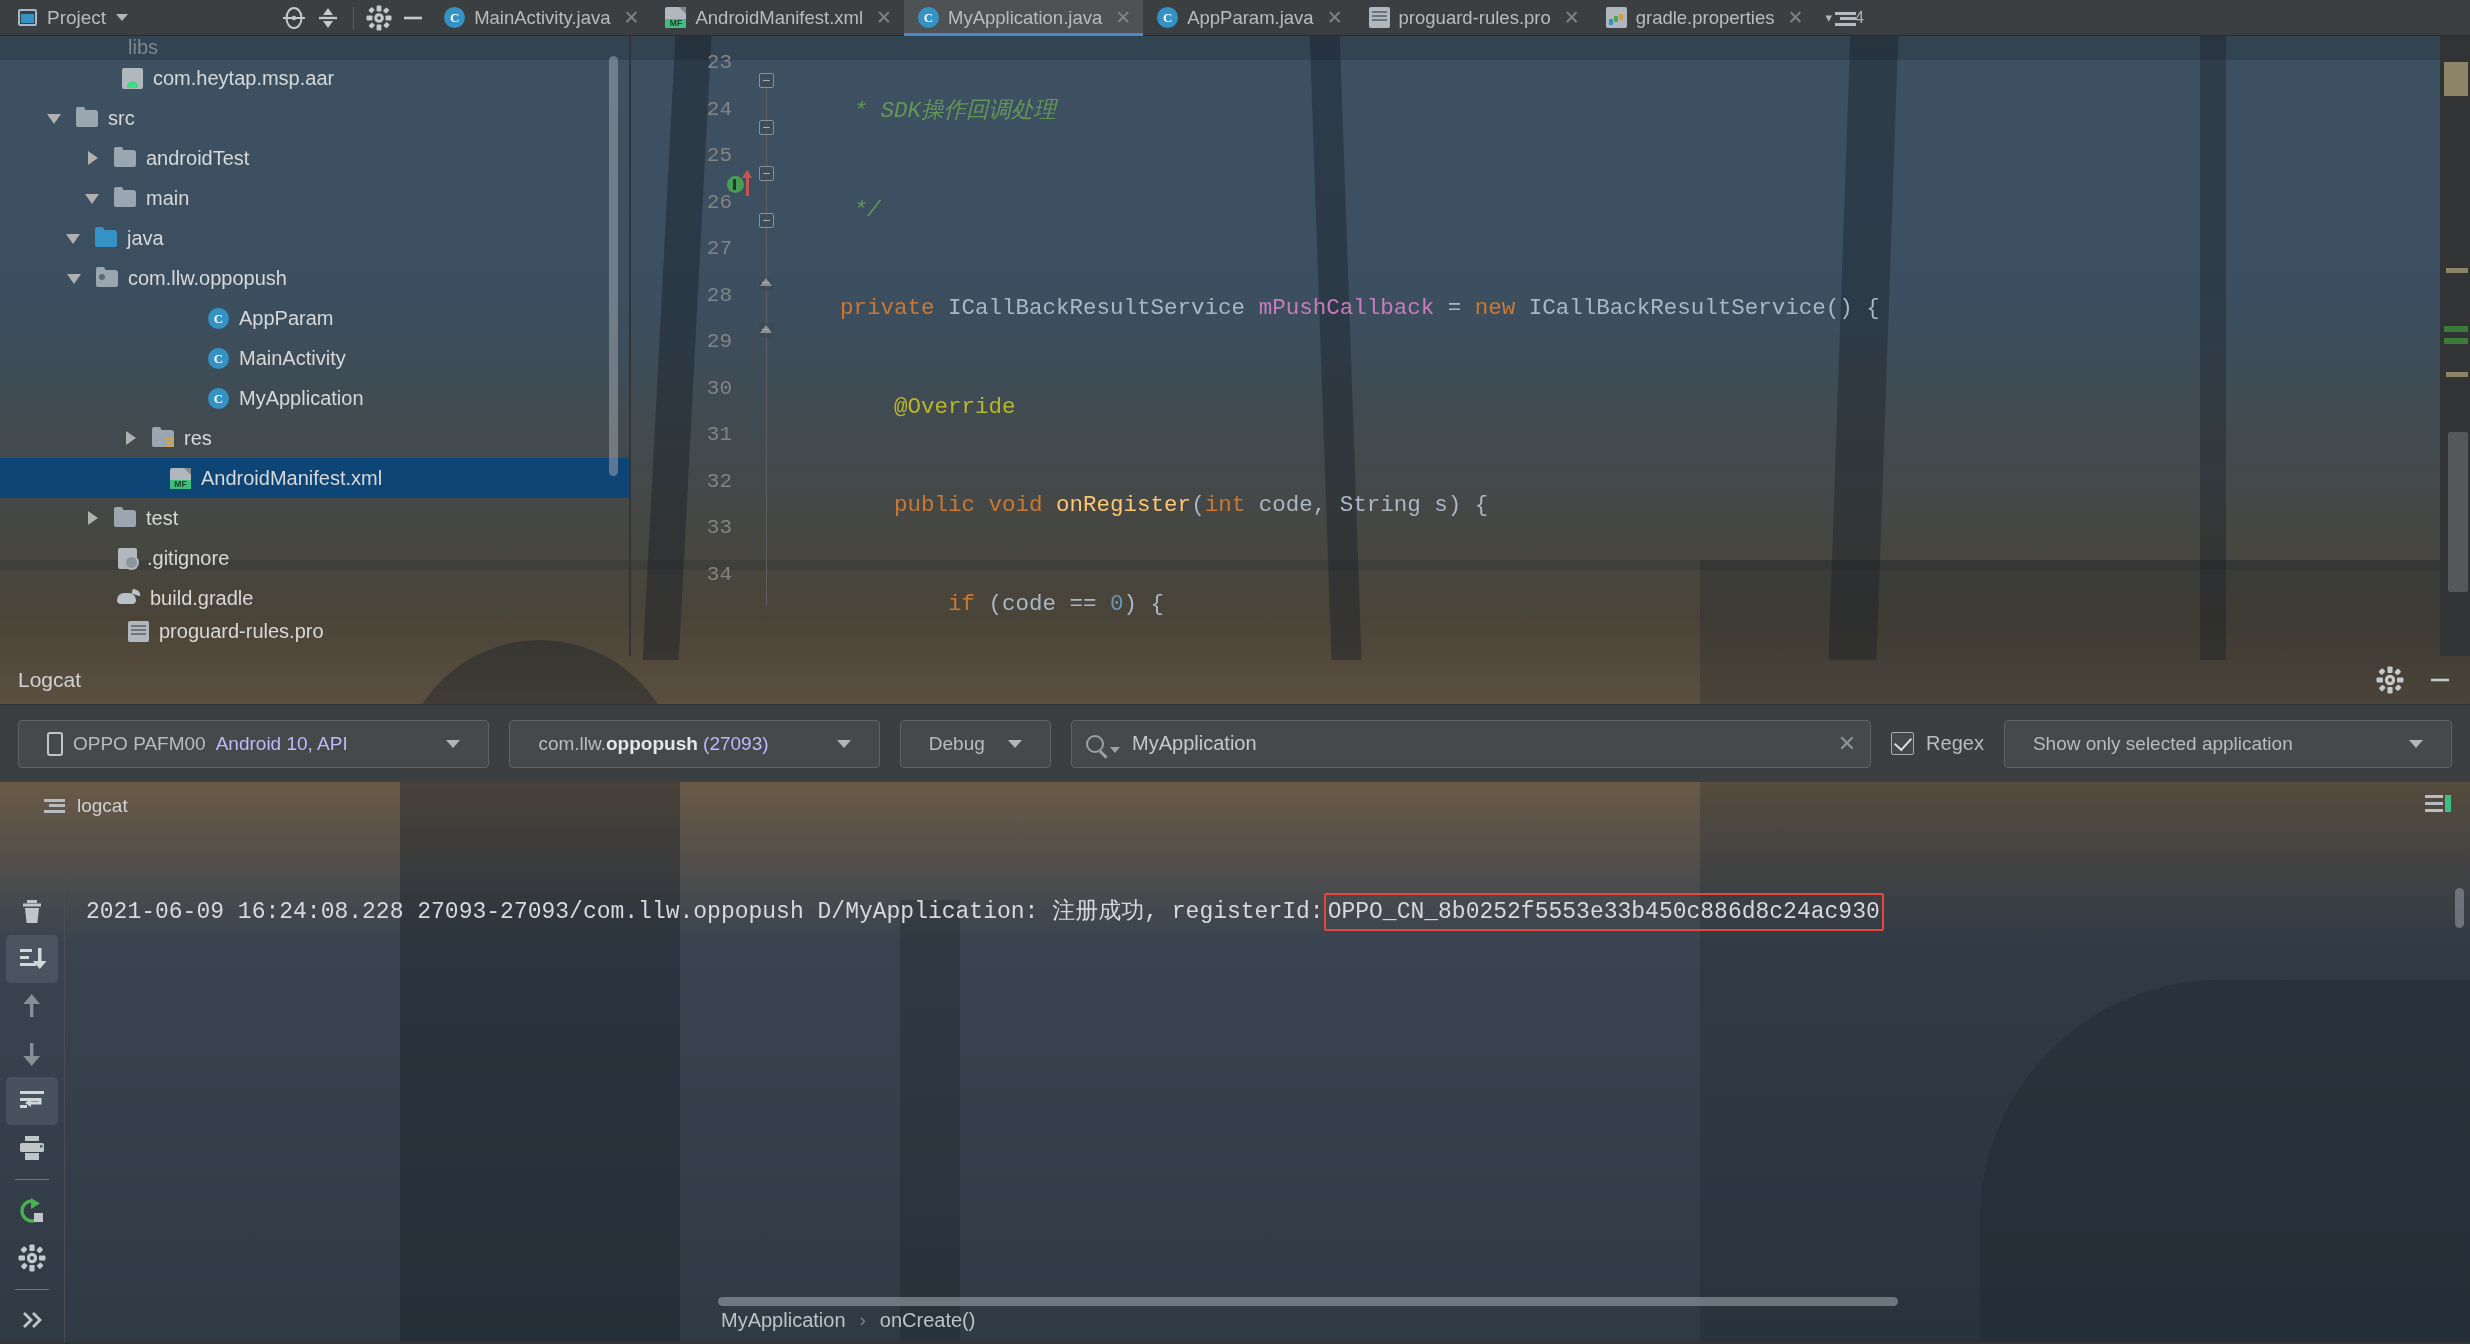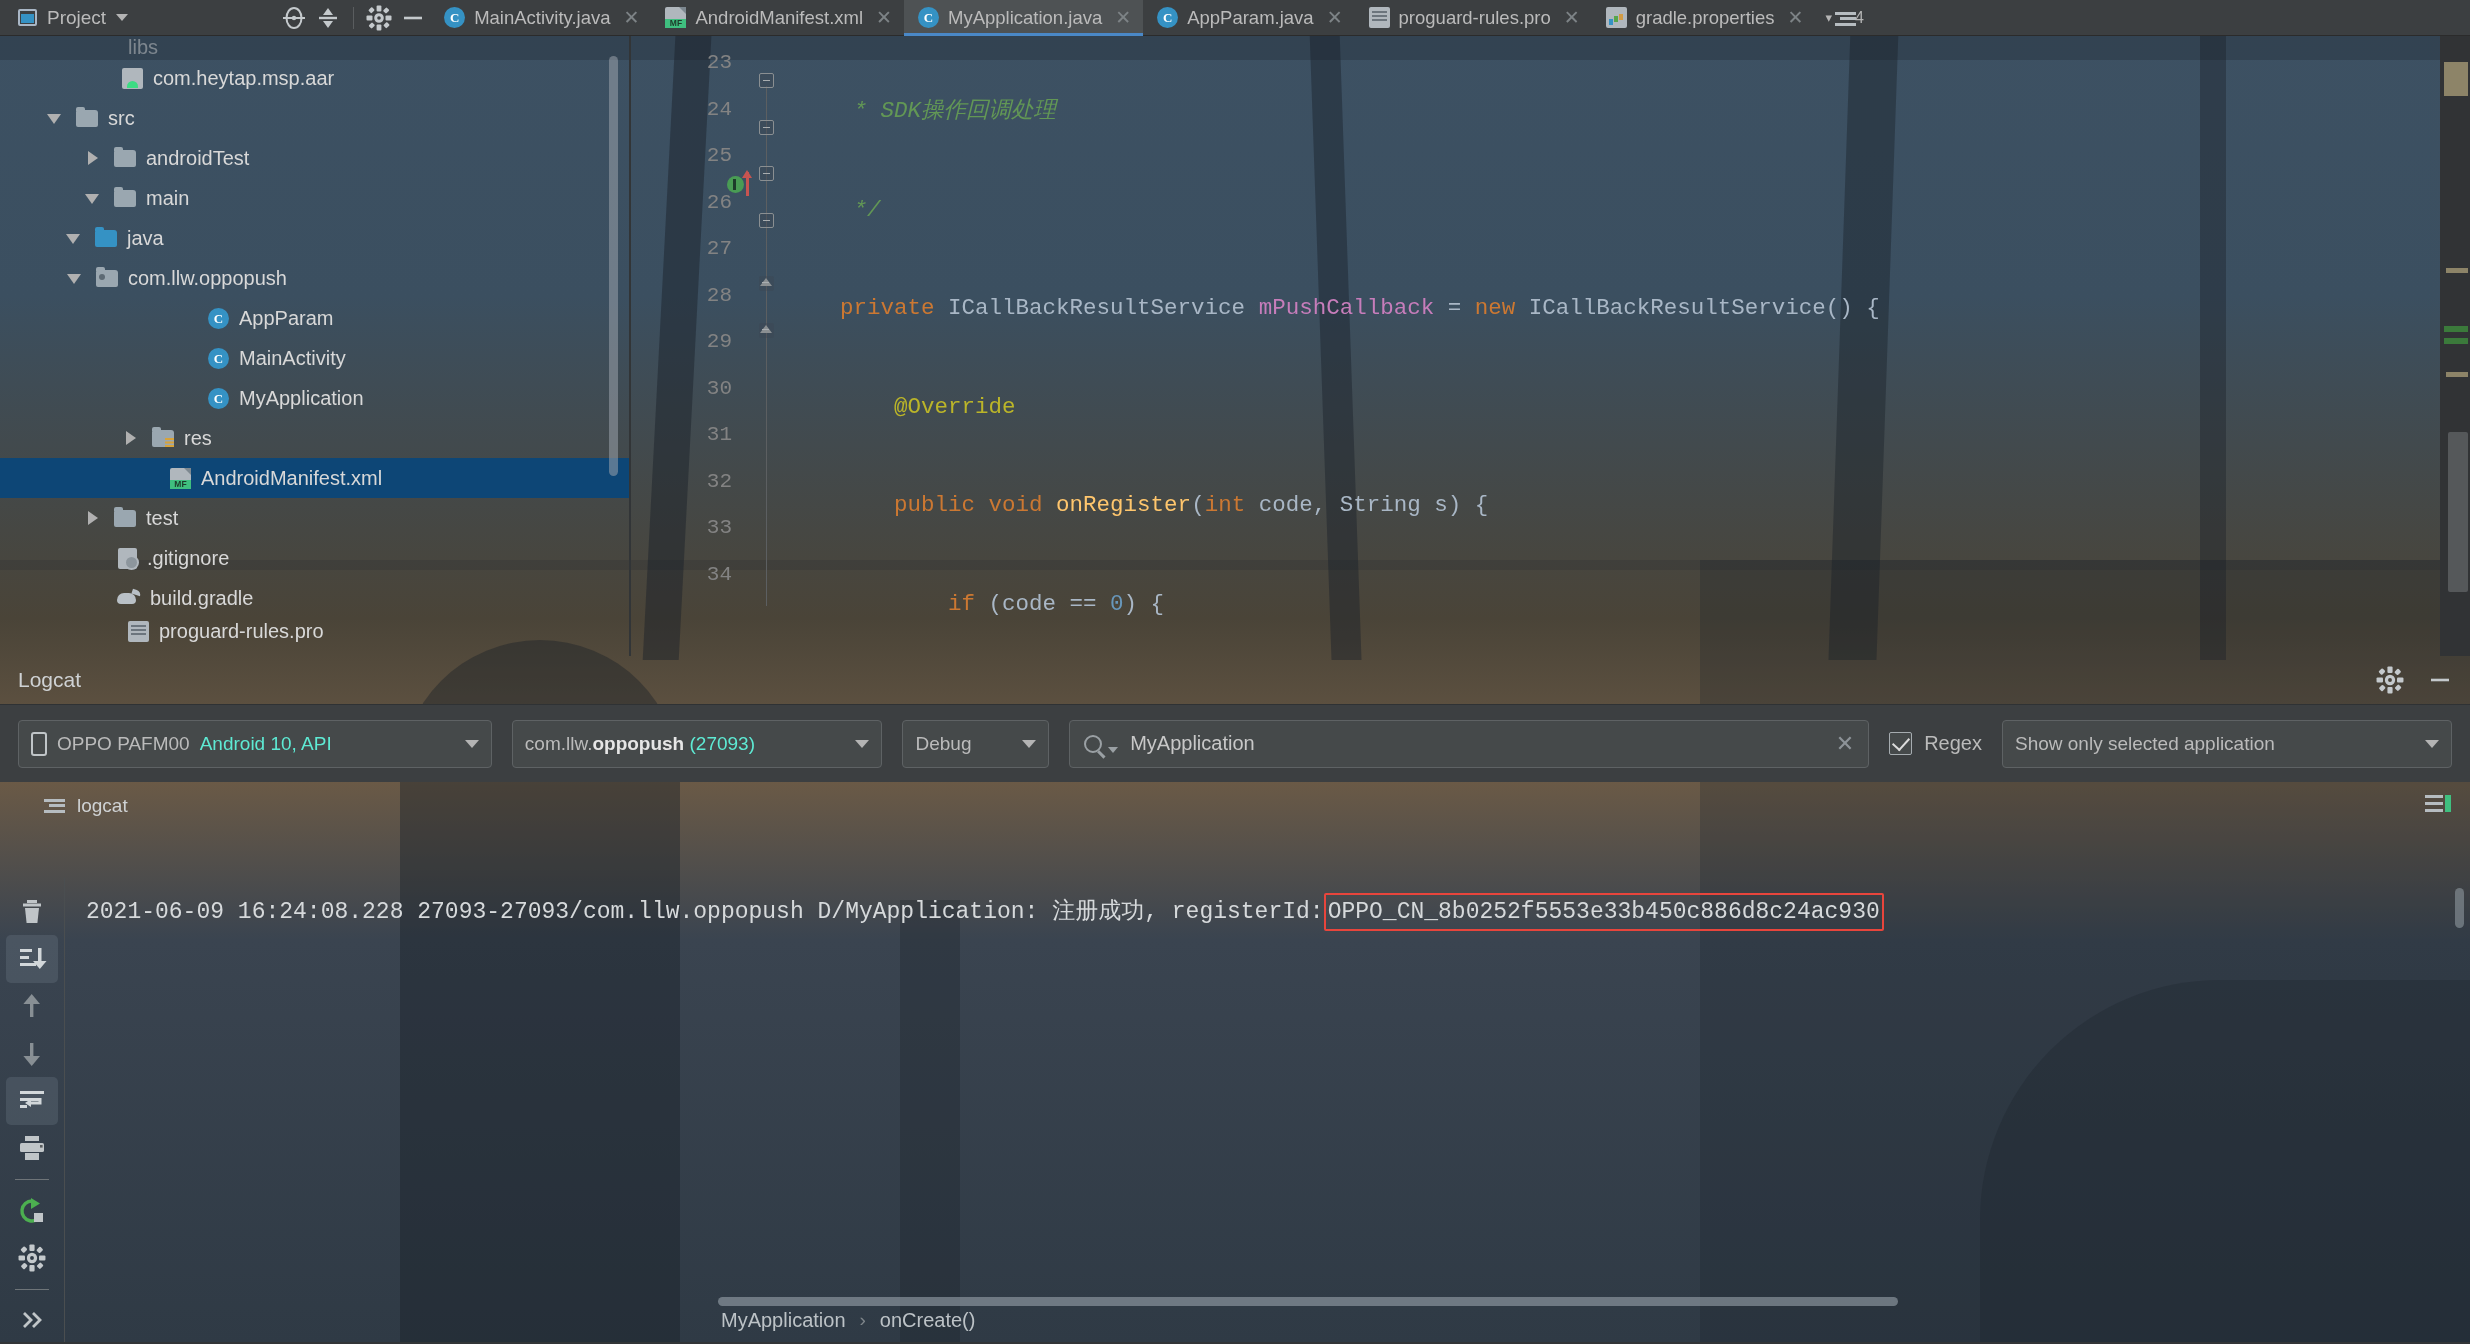--- a/index.html
+++ b/index.html
@@ -226,28 +226,28 @@
   .logcat-title { color:#cfd2d4; font-size:21px; padding-left:18px; }
   .lh-icons { position:absolute; right:16px; top:0; height:48px; display:flex; align-items:center; gap:22px; }
 
   .logcat-toolbar {
     position:relative; height:78px; background:#3c3f41;
     display:flex; align-items:center; gap:20px; padding:0 18px;
     border-top:1px solid #2f3234;
   }
   .combo {
     height:48px; background:#45494a; border:1px solid #5e6264; border-radius:4px;
-    display:flex; align-items:center; gap:10px; padding:0 12px; color:#bbbbbb; font-size:19px;
+    display:flex; align-items:center; gap:10px; padding:0 28px; color:#bbbbbb; font-size:19px;
     white-space:nowrap;
   }
   .combo .cb-caret {
     width:0;height:0;border-left:7px solid transparent;border-right:7px solid transparent;
     border-top:8px solid #b4b4b4; margin-left:auto;
   }
-  .dim { color:#5eead4; }
+  .dim { color:#c4b5fd; }
   .strong { color:#e6e6e6; font-weight:bold; }
   .search-box {
     height:48px; flex:0 0 auto; width:800px; background:#45494a;
     border:1px solid #5e6264; border-radius:4px; display:flex; align-items:center;
     gap:12px; padding:0 14px; color:#c8c8c8; font-size:20px;
   }
   .magnifier {
     width:18px;height:18px;border:2.5px solid #9aa0a4;border-radius:50%;position:relative;flex:0 0 auto;
   }
   .magnifier::after{ content:"";position:absolute;right:-6px;bottom:-5px;width:9px;height:2.5px;background:#9aa0a4;transform:rotate(45deg); }

